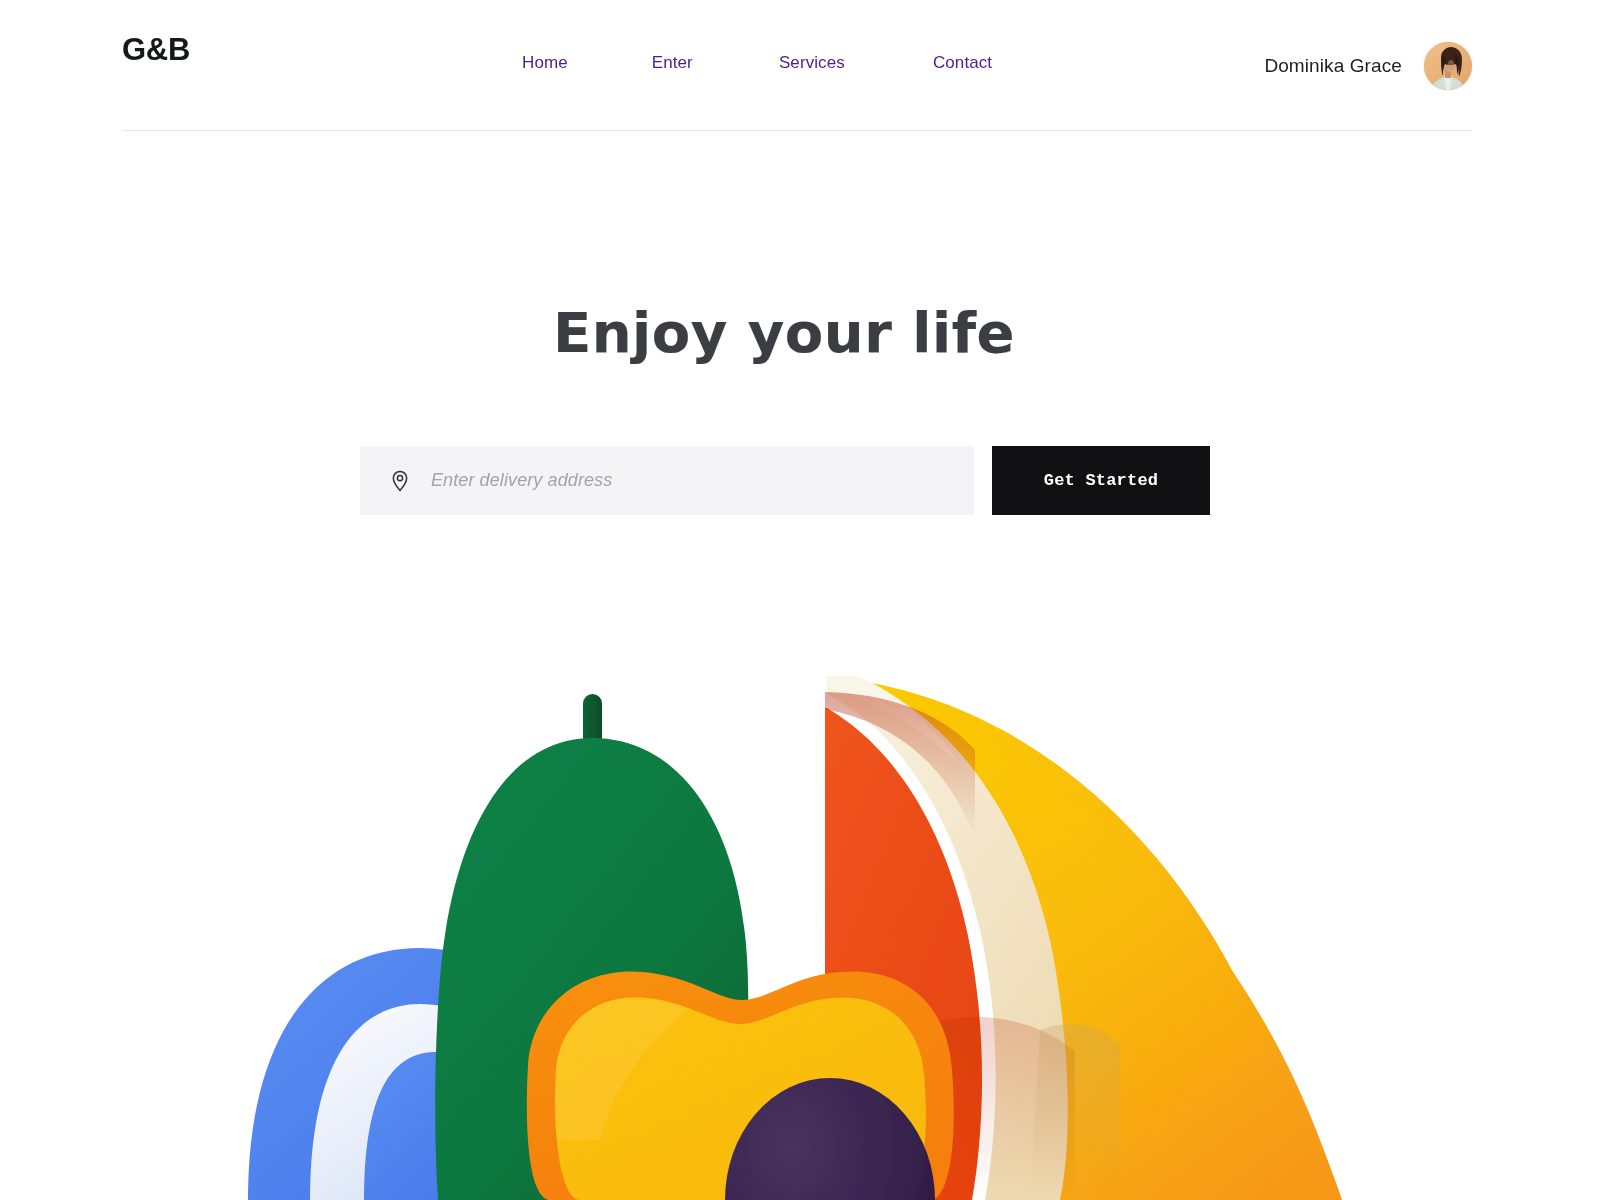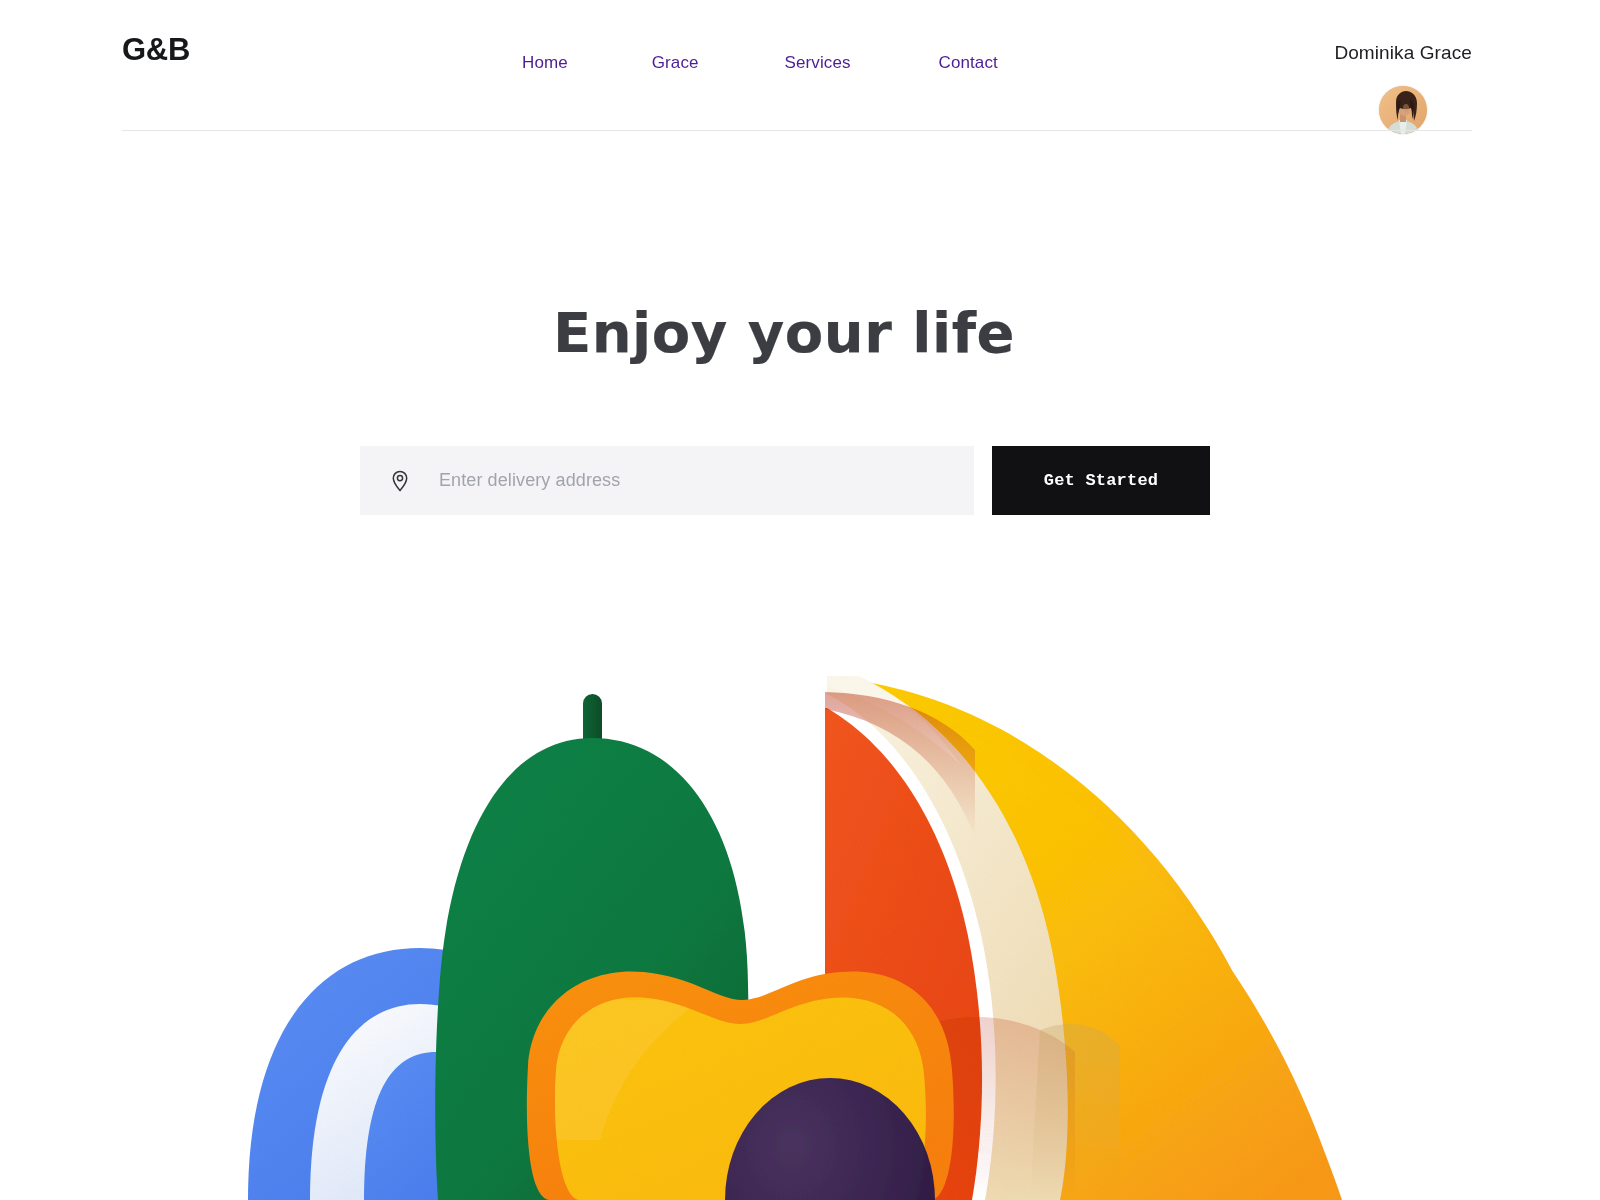--- a/index.html
+++ b/index.html
@@ -35,21 +35,21 @@
   .nav-item {
     font-size:17px; color:#4c1d95; font-weight:400;
     letter-spacing:0.1px; cursor:pointer; white-space:nowrap;
   }
   .nav-gap-1 { width:84px; }
   .nav-gap-2 { width:86px; }
   .nav-gap-3 { width:88px; }
 
   #user-area {
     position:absolute; right:0; top:42px;
-    display:flex; align-items:center; gap:22px;flex-direction:column;
+    display:flex; align-items:center; gap:22px;
   }
   #user-name {
     font-size:19px; color:#1d1f23; letter-spacing:0.1px; white-space:nowrap;
   }
   #avatar {
     width:48px; height:48px; border-radius:50%;
     overflow:hidden; position:relative; flex:none;
     background:#e9b47f;
     box-shadow:0 0 0 1px rgba(0,0,0,0.05);
   }
@@ -81,25 +81,26 @@
   }
   #address-field {
     width:614px; height:69px;
     background:#f4f4f6;
     display:flex; align-items:center;
     padding-left:28px;
     cursor:text;
   }
   #pin-icon { width:24px; height:24px; flex:none; display:block; }
   #address-placeholder {
-    margin-left:27px;
+    margin-left:19px;
     font-size:18px;
     color:#a2a4ab;
     letter-spacing:0.1px;
     user-select:none;
+    font-style:italic;
   }
   #get-started-btn {
     margin-left:18px;
     width:218px; height:69px;
     background:#111113;
     color:#ffffff;
     border:none;
     font-size:17px;
     font-weight:700;
     letter-spacing:0.2px;
@@ -122,21 +123,21 @@
 
 <div id="page">
 
   <div id="header">
 
     <div id="logo">G&amp;B</div>
 
     <nav id="nav">
       <span class="nav-item">Home</span>
       <span class="nav-gap-1"></span>
-      <span class="nav-item">Grace</span>
+      <span class="nav-item">Enter</span>
       <span class="nav-gap-2"></span>
       <span class="nav-item">Services</span>
       <span class="nav-gap-3"></span>
       <span class="nav-item">Contact</span>
     </nav>
 
     <div id="user-area">
       <span id="user-name">Dominika Grace</span>
       <span id="avatar">
         <svg viewBox="0 0 48 48" xmlns="http://www.w3.org/2000/svg" aria-hidden="true">

